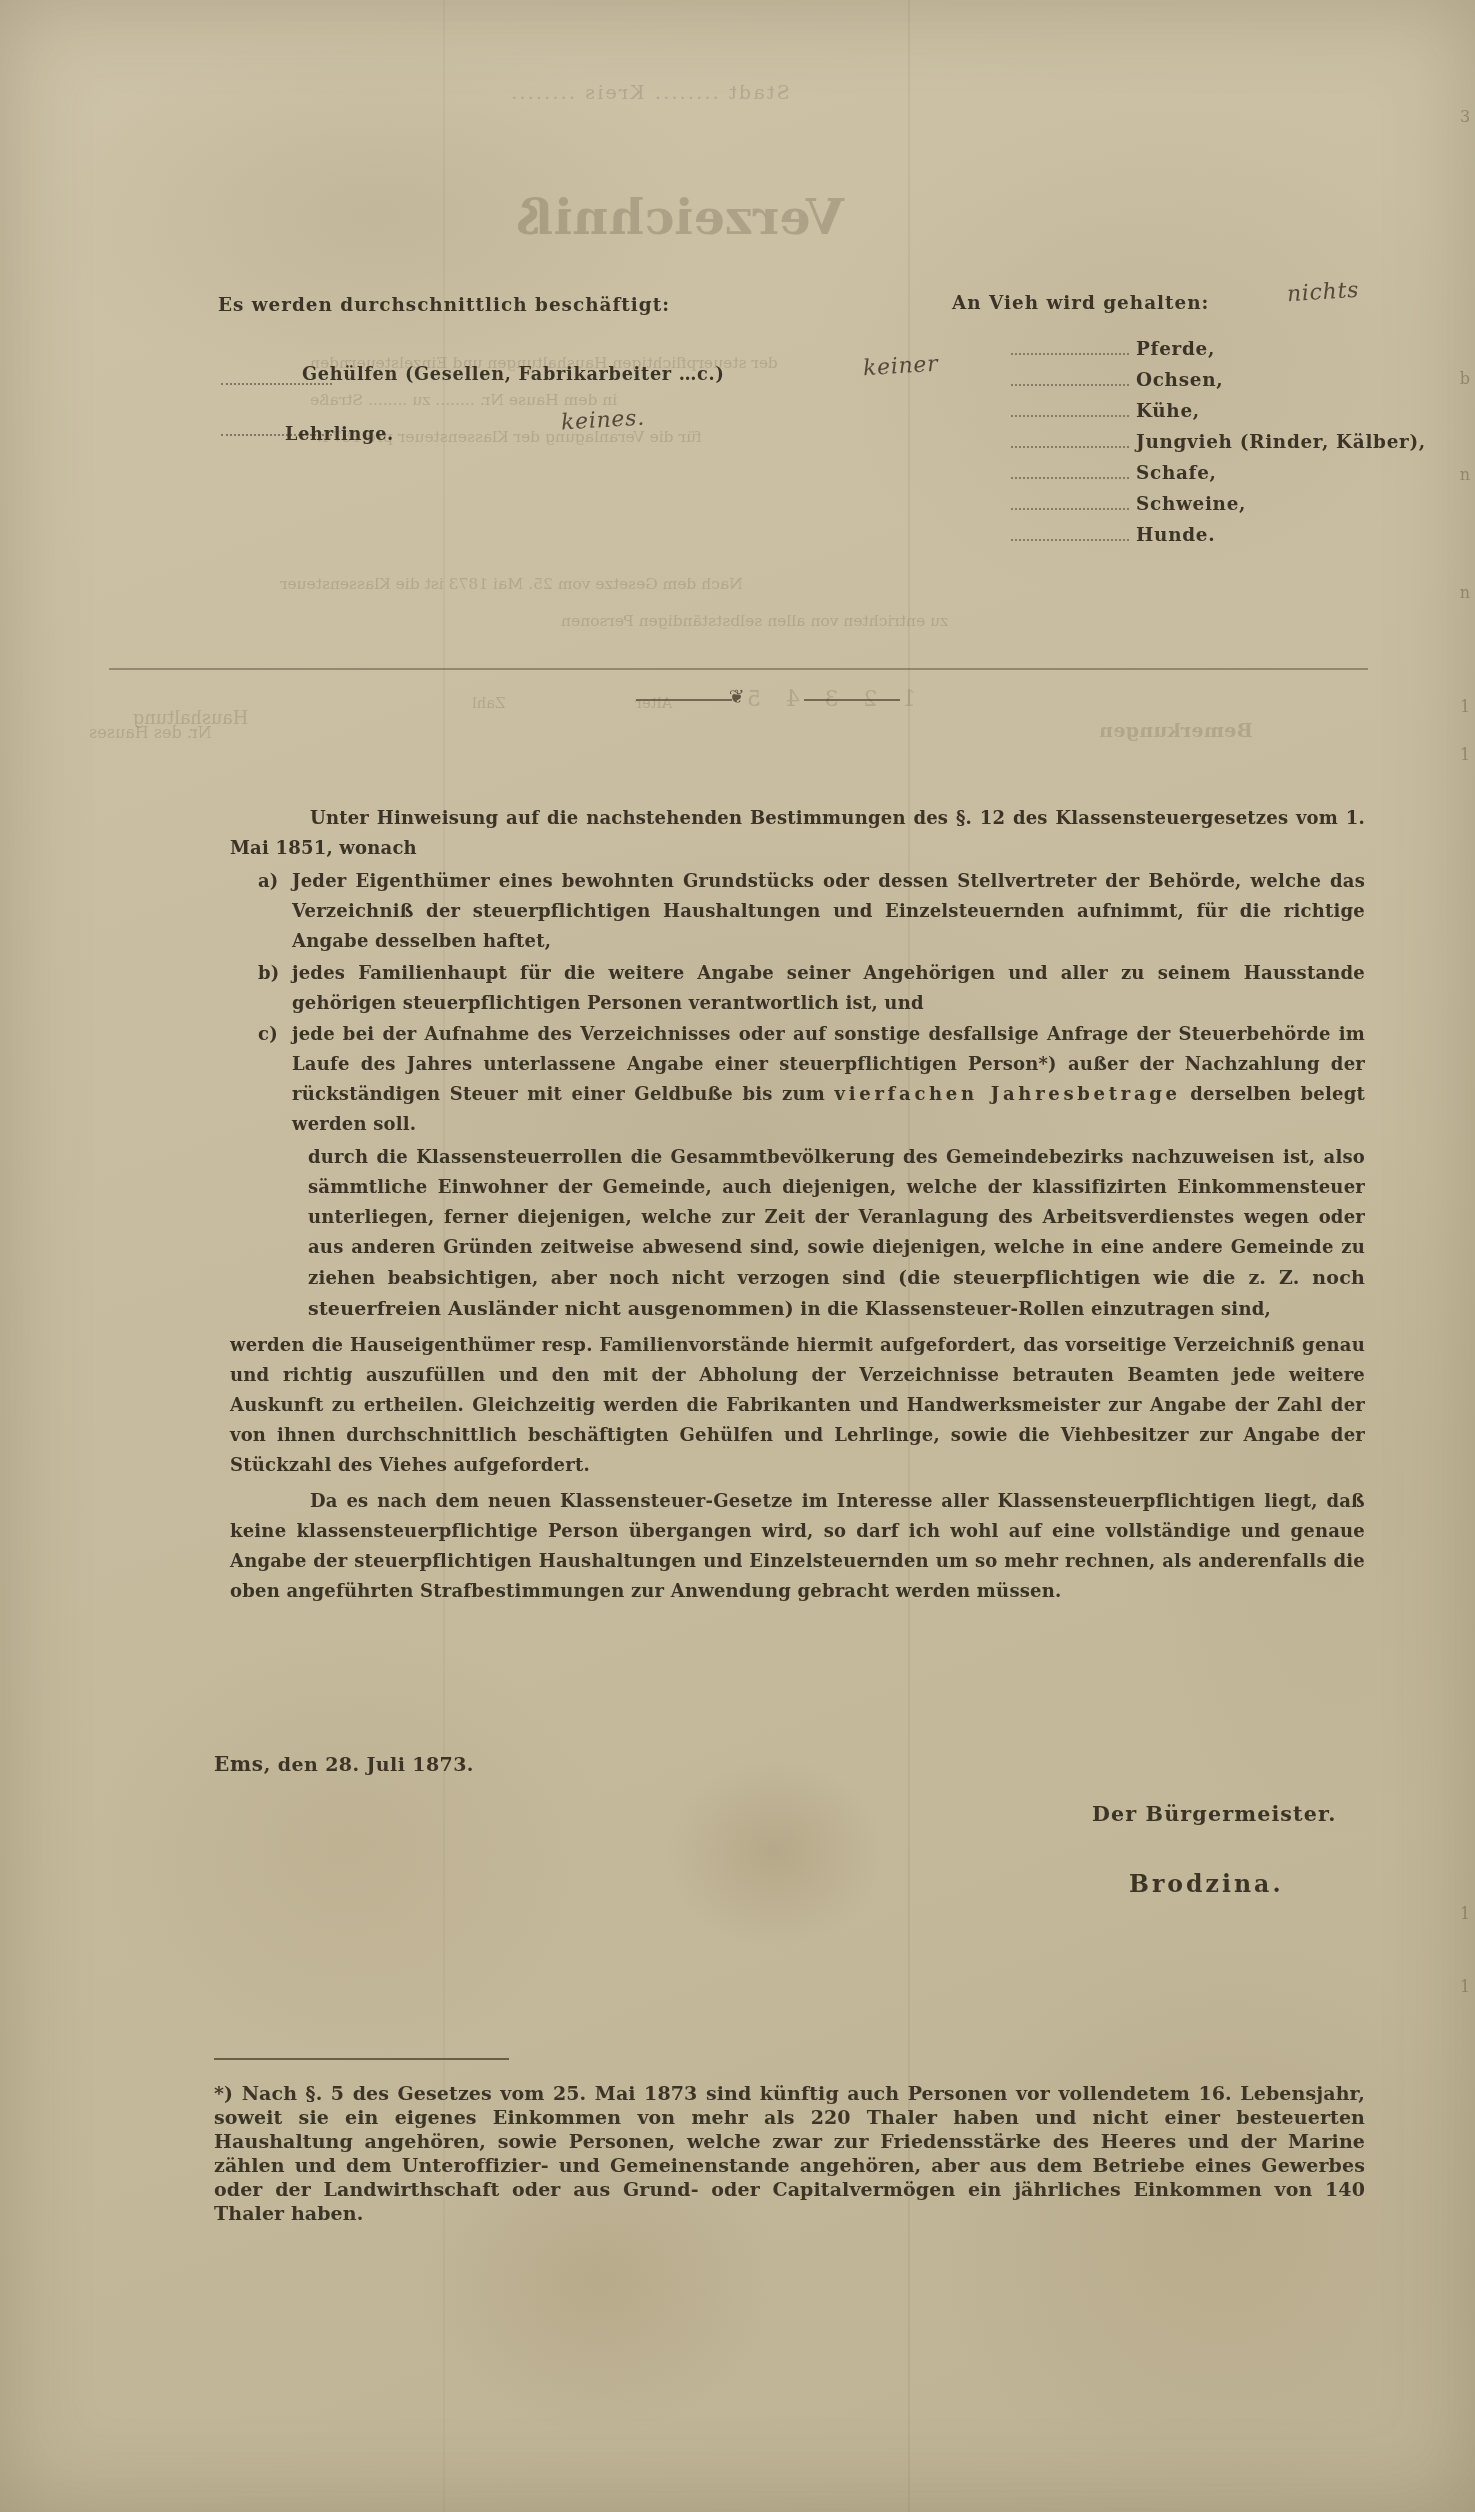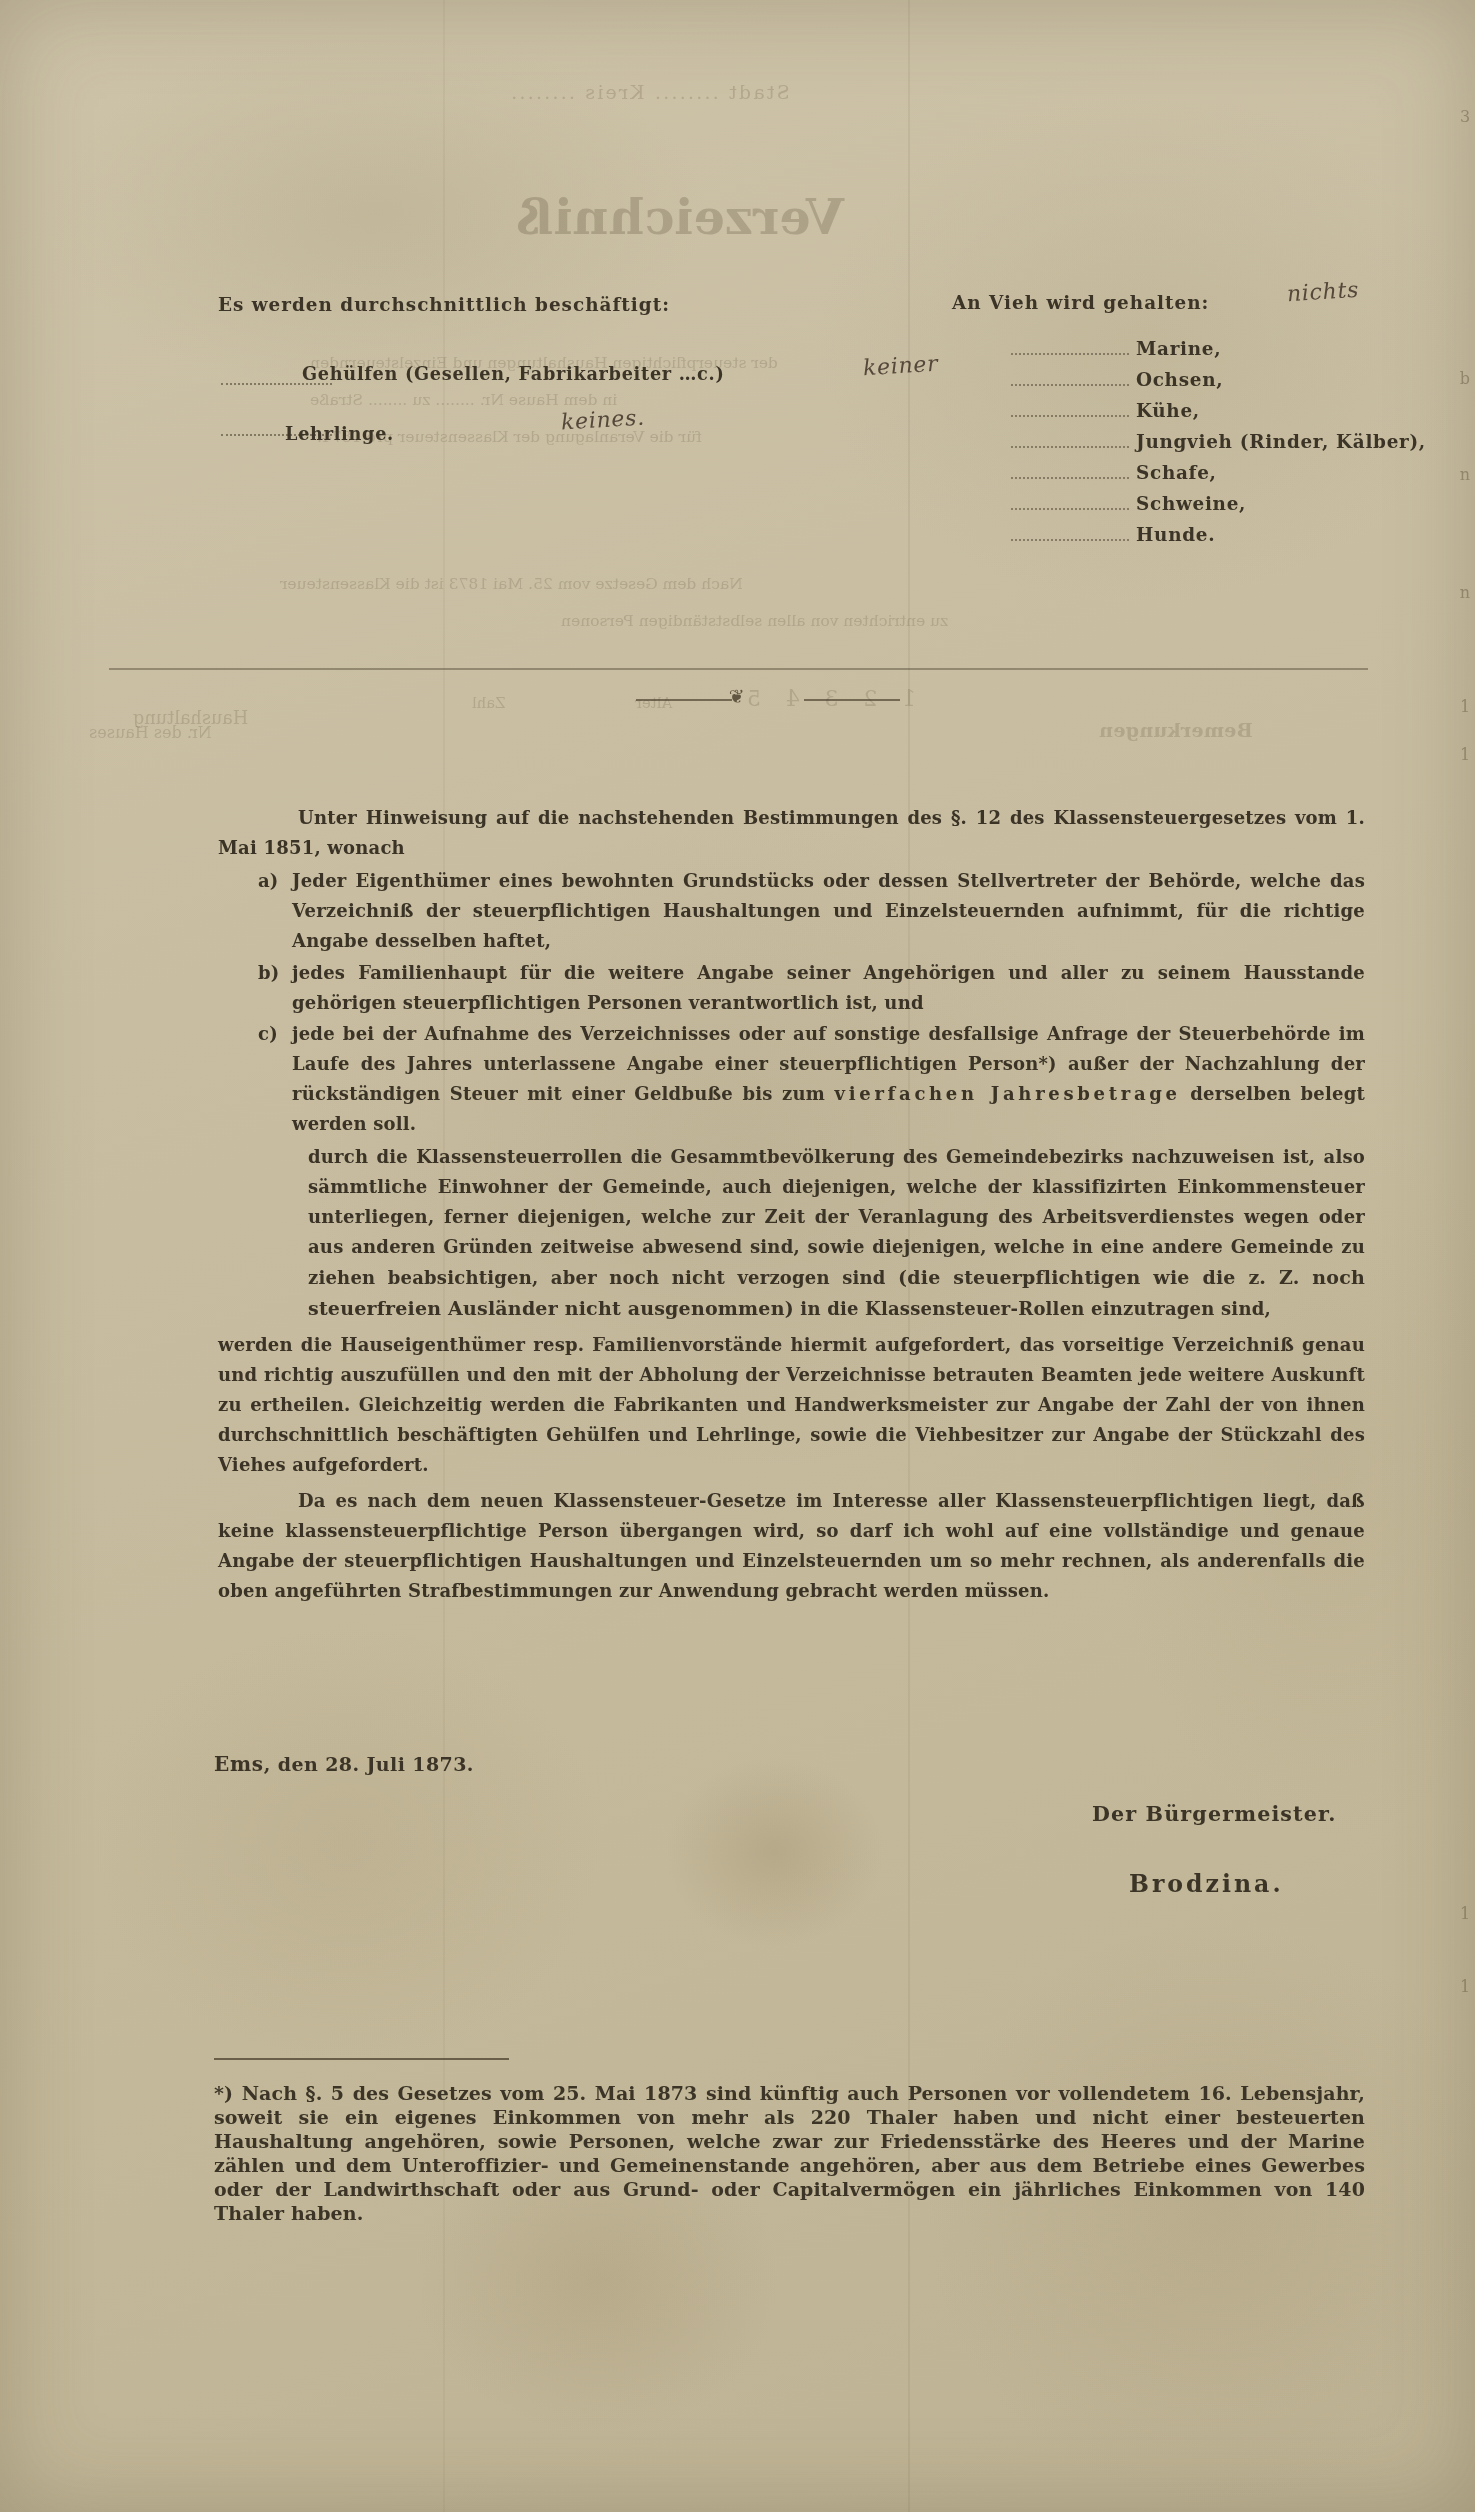--- a/index.html
+++ b/index.html
@@ -166,21 +166,21 @@
   .body {
     position: absolute;
     left: 214px; top: 803px;
     width: 1151px;
     font-size: 18px;
     line-height: 30px;
     text-align: justify;
     color: #3a3326;
     letter-spacing: 0.2px;
   }
-  .body p { margin: 0 0 3px 4px; }
+  .body p { margin: 0 0 3px 16px; }
   .indent { text-indent: 80px; }
   .p-left-out { margin-left: -103px; }
   .list-item {
     display: flex;
     margin-left: 44px;
     margin-bottom: 1.5px;
   }
   .list-item .mk { width: 34px; flex: 0 0 34px; }
   .list-item .tx { flex: 1; text-align: justify; }
   .sub-block { margin-left: 94px; text-align: justify; }
@@ -305,21 +305,21 @@
   <div class="hand hand-keiner">keiner</div>
 
   <div class="lead-l dotlead"></div>
   <div class="row-dots lehrlinge-row fraktur">Lehrlinge.</div>
   <div class="hand hand-keines">keines.</div>
 
   <div class="top-right-head fraktur">An Vieh wird gehalten:</div>
   <div class="hand hand-nichts">nichts</div>
 
   <div class="animal-list fraktur">
-    <div class="ai"><span class="ld"></span><span>Marine,</span></div>
+    <div class="ai"><span class="ld"></span><span>Pferde,</span></div>
     <div class="ai"><span class="ld"></span><span>Ochsen,</span></div>
     <div class="ai"><span class="ld"></span><span>Kühe,</span></div>
     <div class="ai"><span class="ld"></span><span>Jungvieh (Rinder, Kälber),</span></div>
     <div class="ai"><span class="ld"></span><span>Schafe,</span></div>
     <div class="ai"><span class="ld"></span><span>Schweine,</span></div>
     <div class="ai"><span class="ld"></span><span>Hunde.</span></div>
   </div>
 
   <div class="divider"></div>
   <div class="orn-line-l"></div>

